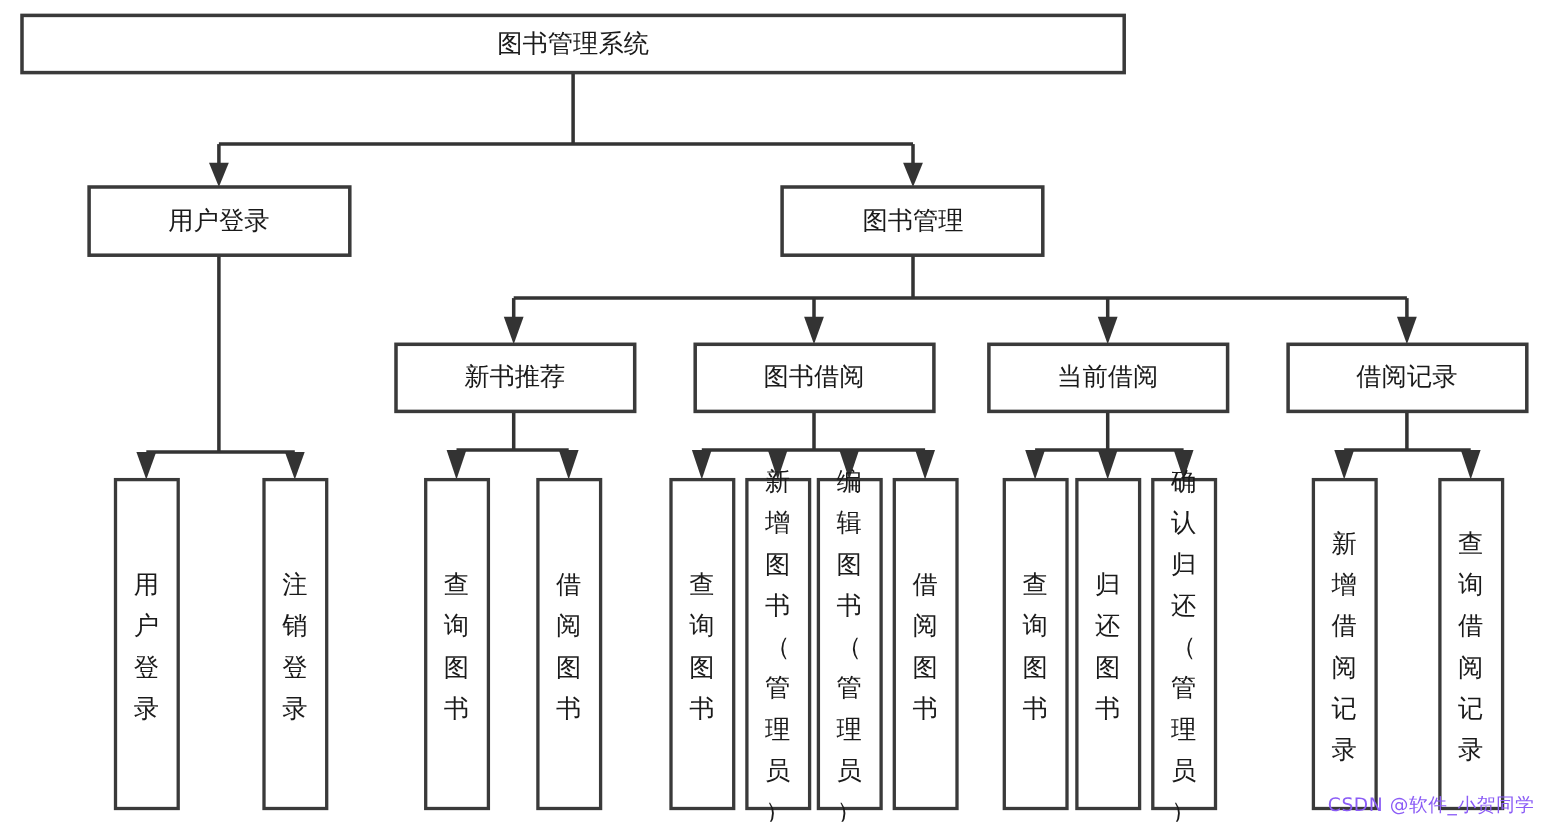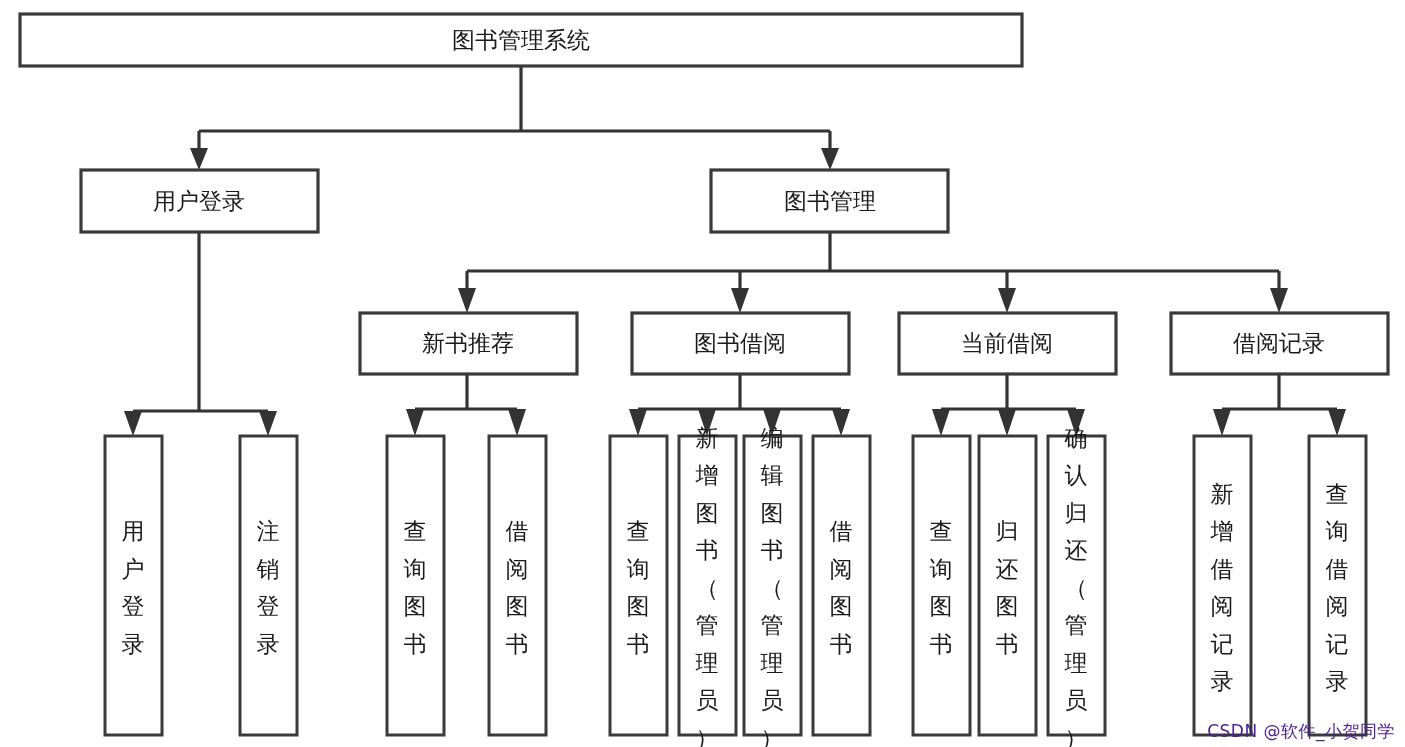--- a/index.html
+++ b/index.html
@@ -56,21 +56,21 @@
     font-size: 23px;
     fill: #1a1a1a;
     text-anchor: middle;
   }
   .watermark {
     position: absolute;
     right: 10px;
     bottom: 4px;
     font-family: "DejaVu Sans", "Liberation Sans", sans-serif;
     font-size: 17px;
-    color: #4c1d95;
+    color: #8b5cf6;
     white-space: nowrap;
     letter-spacing: 0.5px;
   }
 </style>
 </head>
 <body>
 
 <div id="diagram-root">
   <svg class="flow" viewBox="0 0 1405 747" xmlns="http://www.w3.org/2000/svg">
 

